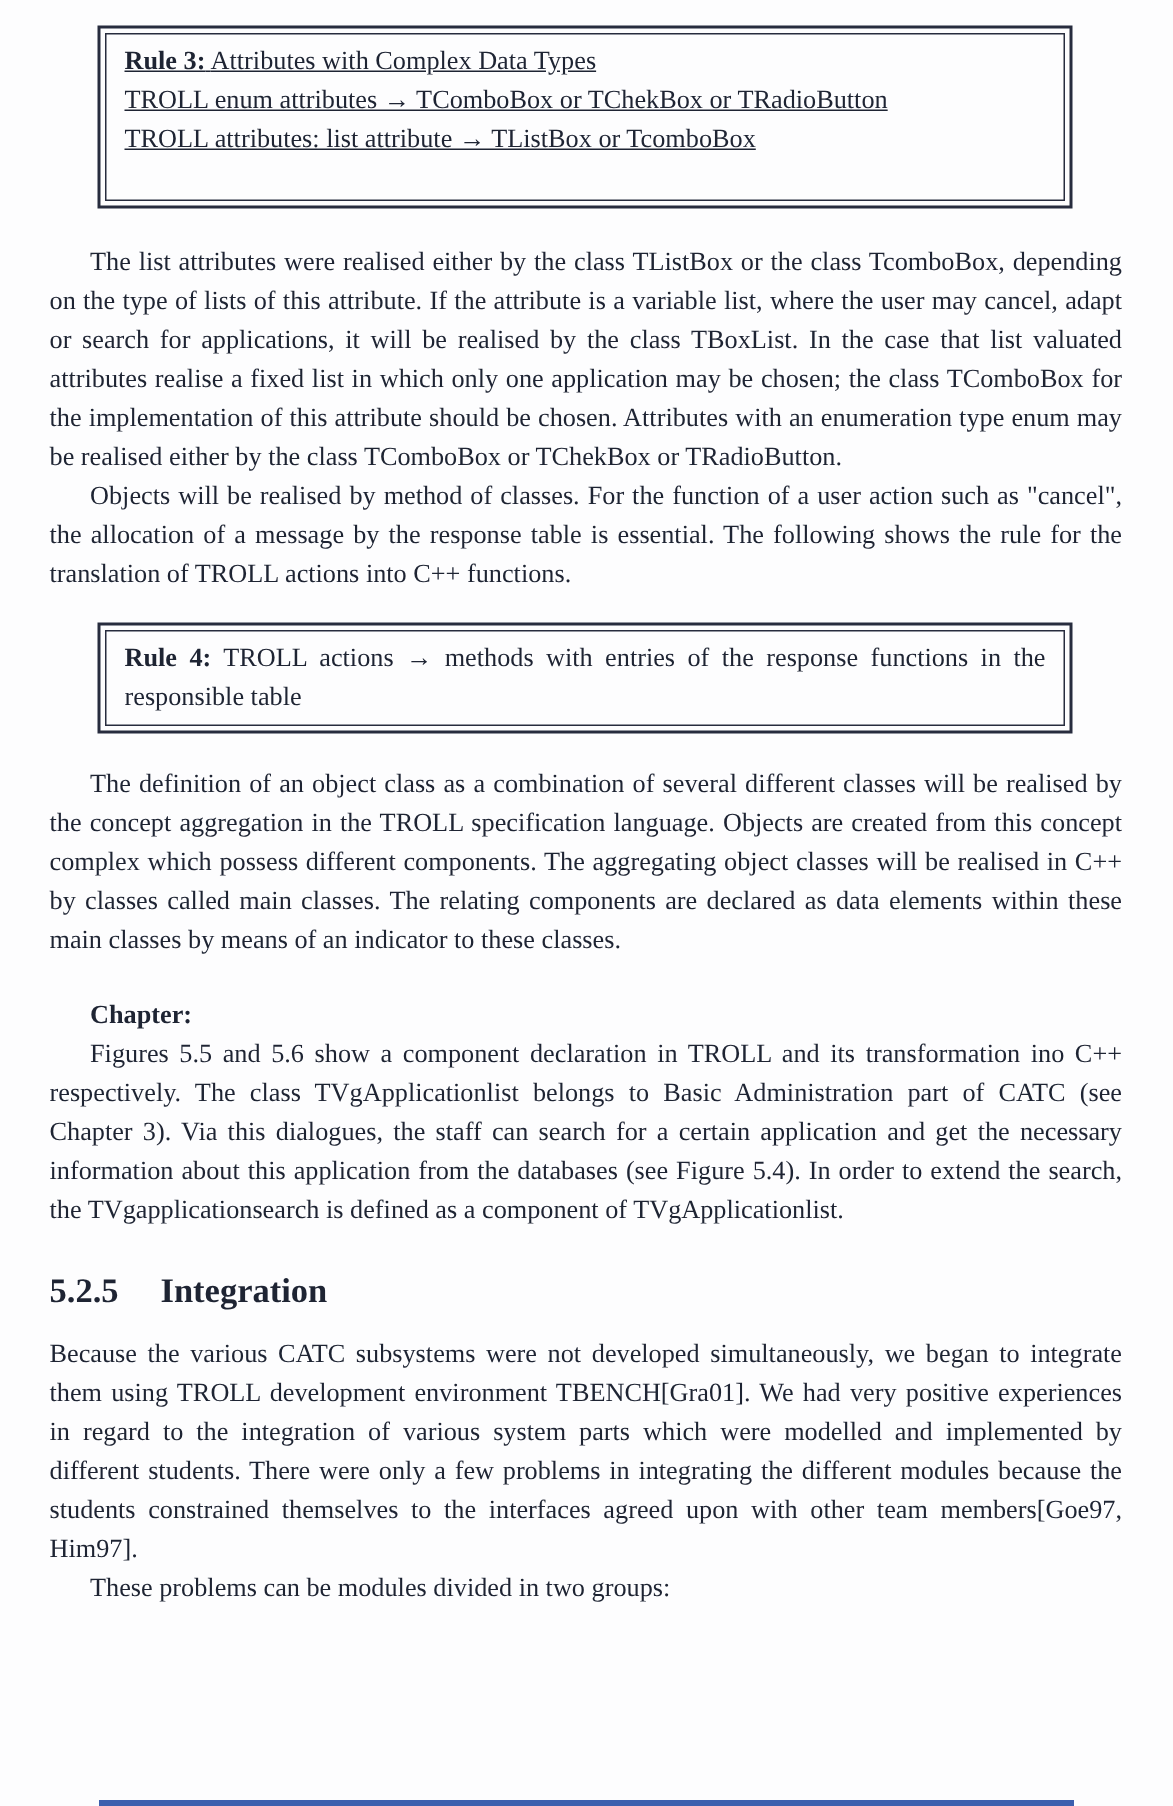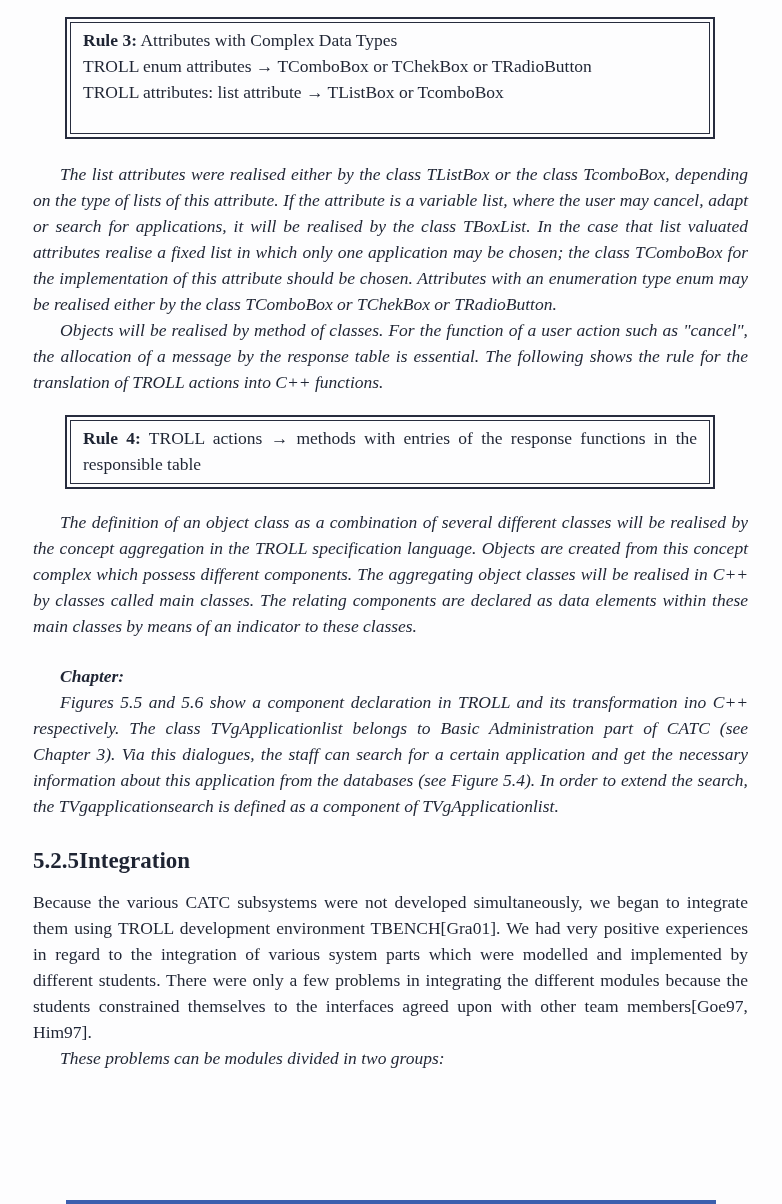--- a/index.html
+++ b/index.html
@@ -9,47 +9,47 @@
     background: #fdfdfe;
     color: #1e2433;
     font-family: "Liberation Serif", serif;
     box-sizing: border-box;
     padding: 17px 34px 0 33px;
   }
   .body {
     font-size: 17.5px; line-height: 26px;
     text-align: justify; margin: 0;
   }
-  .indent { text-indent: 27px; font-style: italic; }
+  .indent { text-indent: 27px; }
   .bold { font-weight: bold; }
 
   .rulebox {
     border: 2px solid #272c3e;
     padding: 3px;
     margin: 0 33px 0 32px;
     background: #fdfdfe;
   }
   .rulebox-inner {
     border: 1px solid #272c3e;
     padding: 4px 12px 6px;
   }
   .rulebox-inner.pad-extra { padding-bottom: 28px; }
   .boxline { margin: 0; font-size: 17.5px; line-height: 26px; text-align: justify; }
 
-  .mb22 { margin-bottom: 22px; }
+  .mb22 { margin-bottom: 22px; text-decoration: underline; }
   .mt8  { margin-top: 20px; }
   .mb20 { margin-bottom: 20px; }
   .mt24 { margin-top: 24px; }
 
   .section-heading {
     display: flex; align-items: baseline;
     font-weight: bold; font-size: 23px; line-height: 28px;
     margin: 28px 0 14px 0;
   }
-  .section-heading .num { }
+  .section-heading .num { margin-right: 28px; }
 
   .partial-rule {
     position: absolute;
     left: 66px; width: 650px; height: 4px;
     bottom: 0;
     background: #3c5fae;
   }
 </style>
 </head>
 <body>

